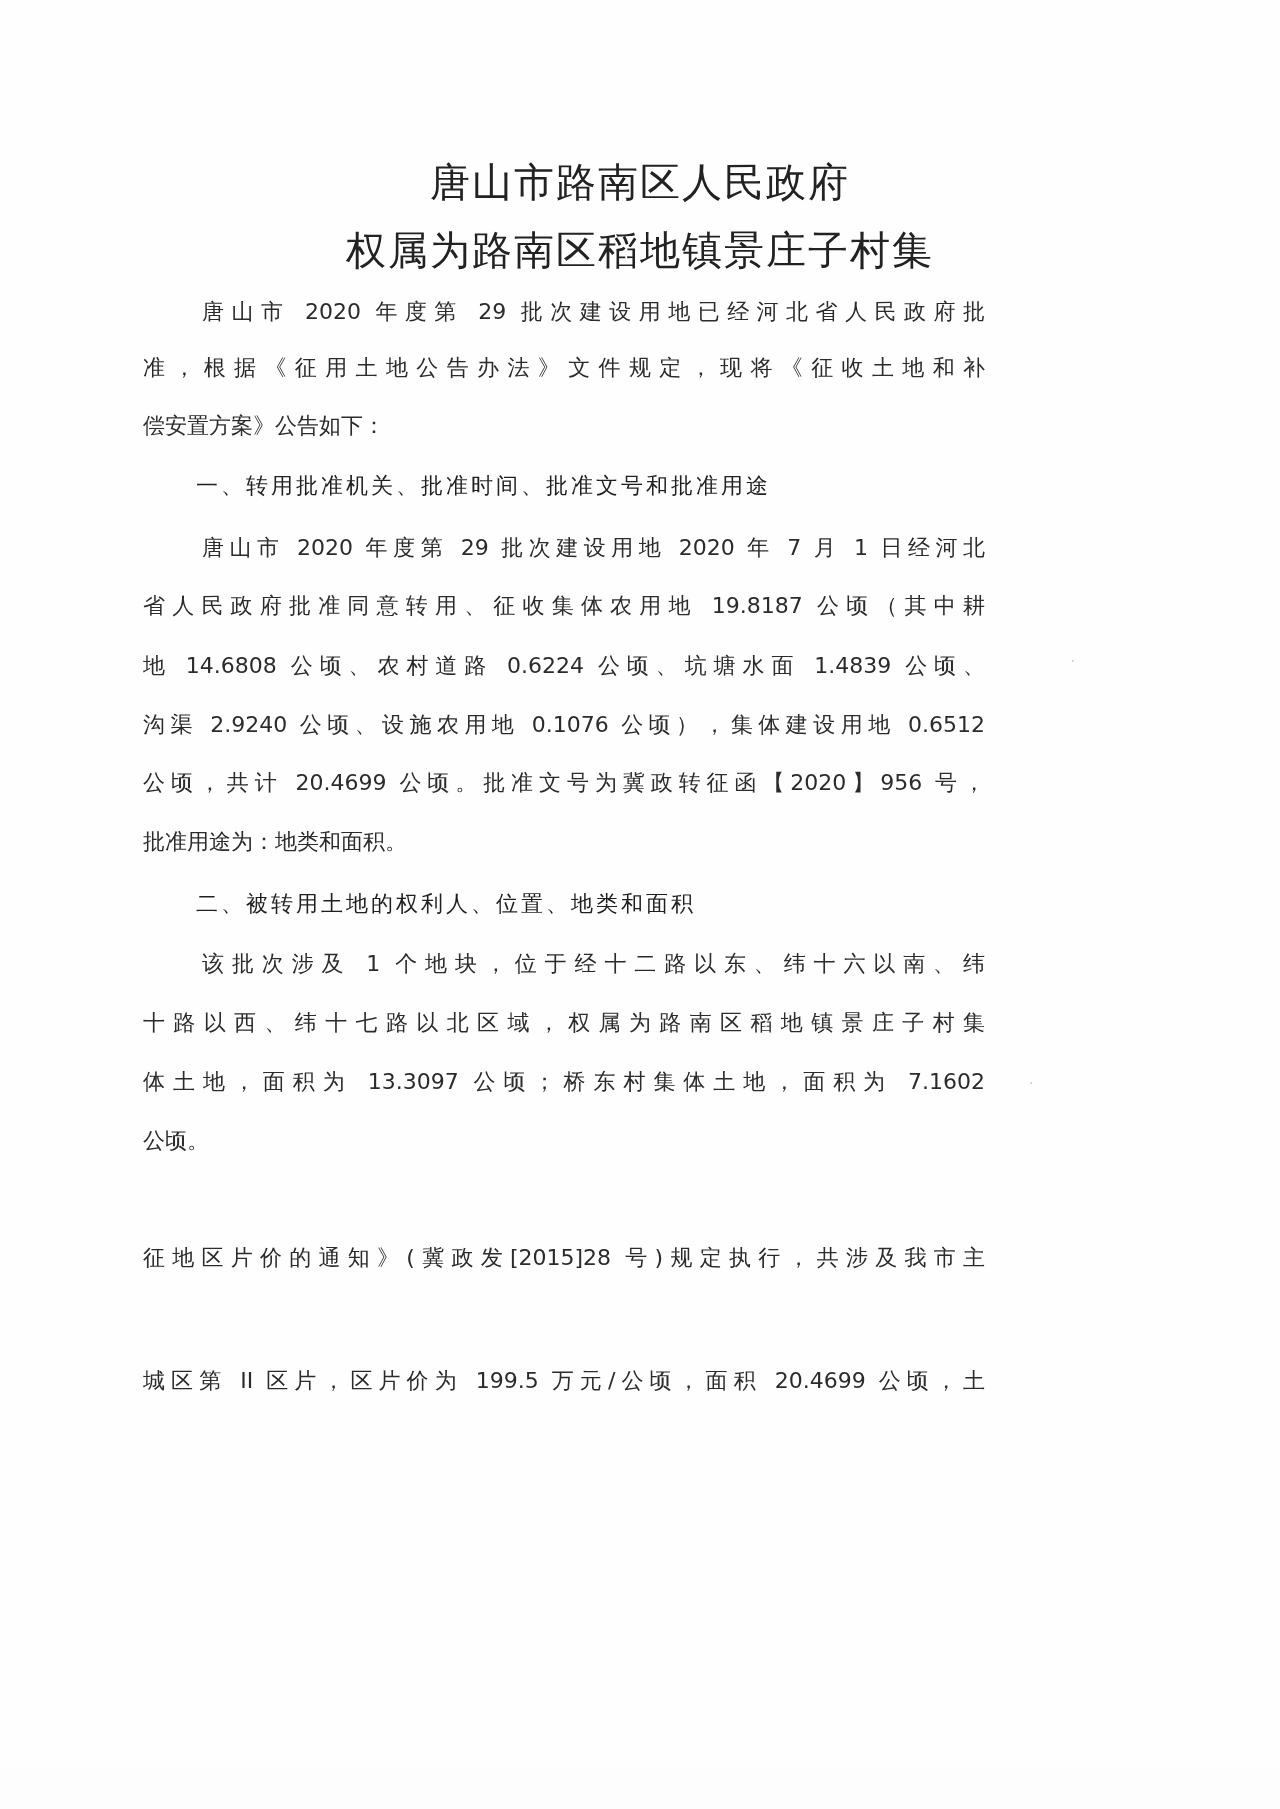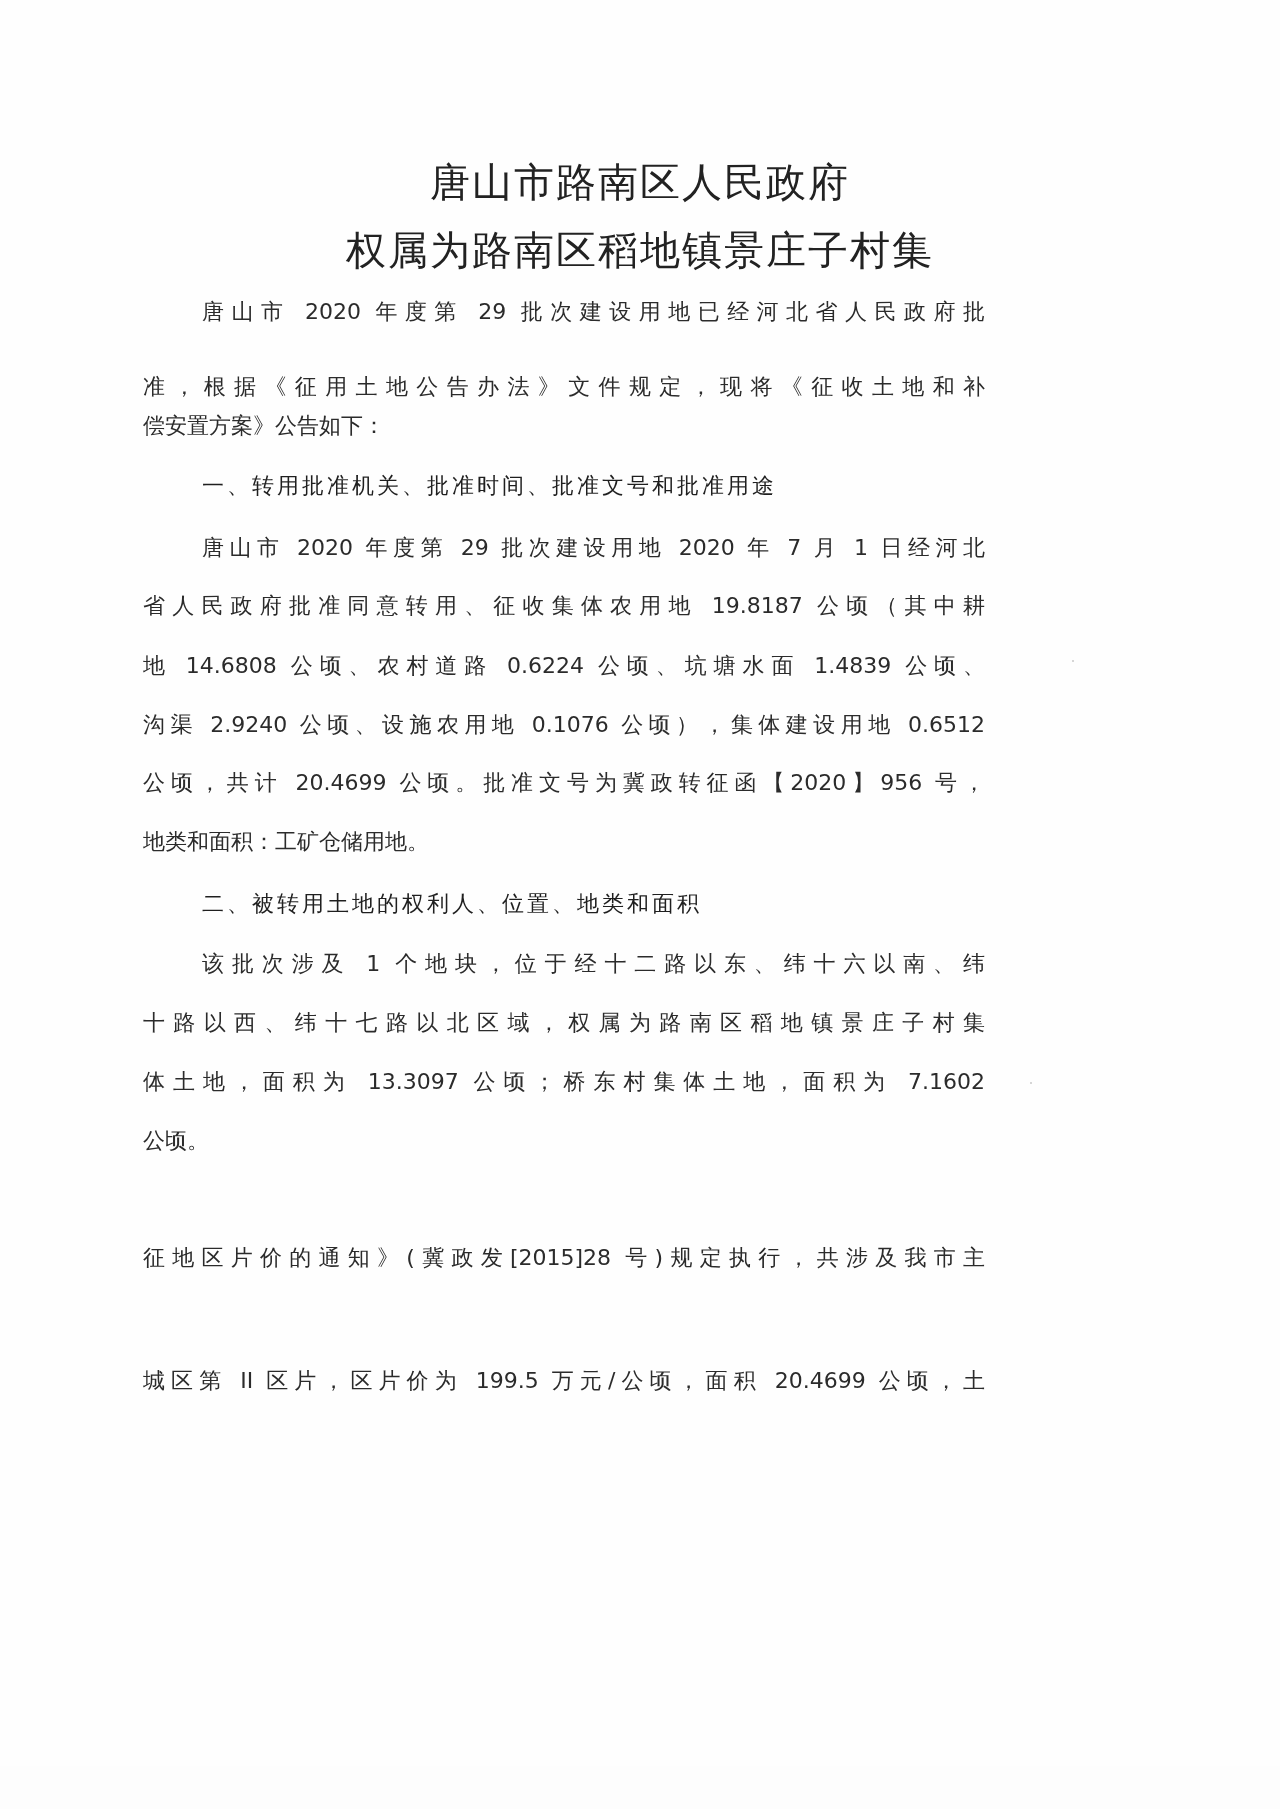--- a/index.html
+++ b/index.html
@@ -54,21 +54,21 @@
     }
     .line.indent {
       left: 202px;
       width: 783px;
     }
     .line.last {
       text-align: right;
       text-align-last: left;
     }
     .line.heading {
-      left: 202px;
+      left: 196px;
       width: auto;
       text-align: right;
       text-align-last: left;
       letter-spacing: 3px;
       color: #1f1f1f;
     }
     .scan-speck {
       position: absolute;
       width: 2px; height: 2px;
       background: #c8c8c8;
@@ -77,30 +77,30 @@
   </style>
 </head>
 <body>
 
 <div class="page">
 
   <h1 class="title title-line-1">唐山市路南区人民政府</h1>
   <h1 class="title title-line-2">权属为路南区稻地镇景庄子村集</h1>
 
   <div class="line indent" style="top:292px;">唐山市 2020 年度第 29 批次建设用地已经河北省人民政府批</div>
-  <div class="line" style="top:367px;">准，根据《征用土地公告办法》文件规定，现将《征收土地和补</div>
+  <div class="line" style="top:348px;">准，根据《征用土地公告办法》文件规定，现将《征收土地和补</div>
   <div class="line last" style="top:406px;">偿安置方案》公告如下：</div>
 
   <div class="line heading" style="top:466px;">一、转用批准机关、批准时间、批准文号和批准用途</div>
   <div class="line indent" style="top:528px;">唐山市 2020 年度第 29 批次建设用地 2020 年 7 月 1 日经河北</div>
   <div class="line" style="top:586px;">省人民政府批准同意转用、征收集体农用地 19.8187 公顷（其中耕</div>
   <div class="line" style="top:646px;">地 14.6808 公顷、农村道路 0.6224 公顷、坑塘水面 1.4839 公顷、</div>
   <div class="line" style="top:705px;">沟渠 2.9240 公顷、设施农用地 0.1076 公顷），集体建设用地 0.6512</div>
   <div class="line" style="top:763px;">公顷，共计 20.4699 公顷。批准文号为冀政转征函【2020】956 号，</div>
-  <div class="line last" style="top:822px;">地类和面积：工矿仓储用地。</div>
+  <div class="line last" style="top:822px;">批准用途为：地类和面积。</div>
 
   <div class="line heading" style="top:884px;">二、被转用土地的权利人、位置、地类和面积</div>
   <div class="line indent" style="top:944px;">该批次涉及 1 个地块，位于经十二路以东、纬十六以南、纬</div>
   <div class="line" style="top:1003px;">十路以西、纬十七路以北区域，权属为路南区稻地镇景庄子村集</div>
   <div class="line" style="top:1062px;">体土地，面积为 13.3097 公顷；桥东村集体土地，面积为 7.1602</div>
   <div class="line last" style="top:1121px;">公顷。</div>
 
   <div class="line" style="top:1238px;">征地区片价的通知》(冀政发[2015]28 号)规定执行，共涉及我市主</div>
   <div class="line" style="top:1361px;">城区第 II 区片，区片价为 199.5 万元/公顷，面积 20.4699 公顷，土</div>
 

